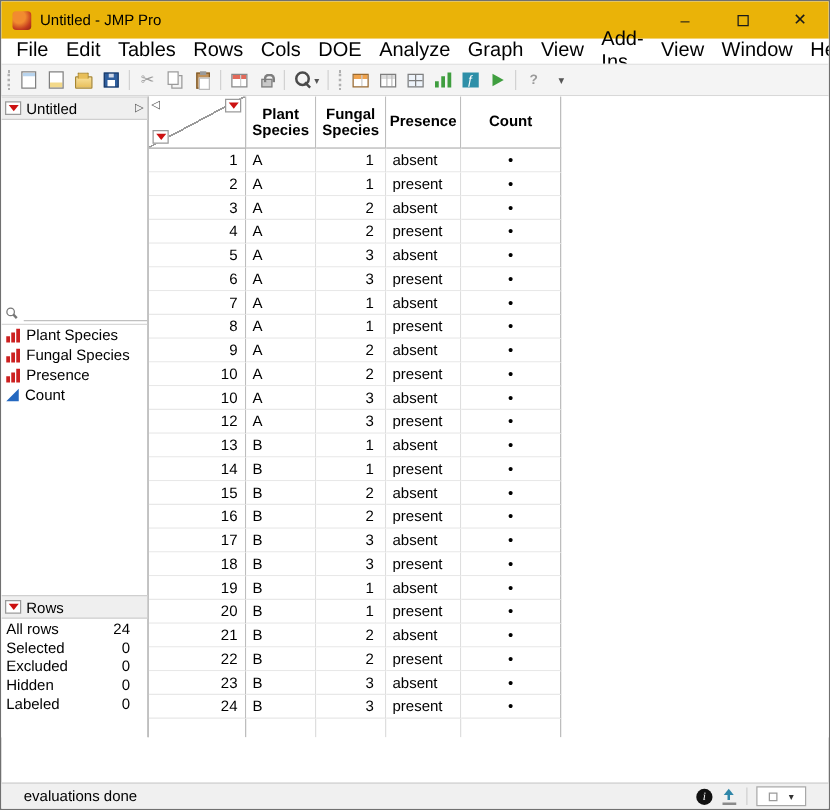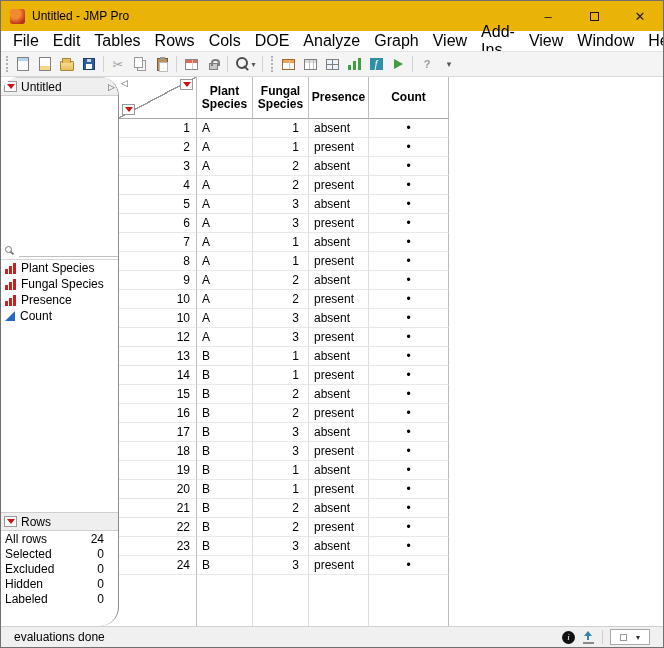--- a/index.html
+++ b/index.html
@@ -59,21 +59,21 @@
   .ic-graph-builder{width:13px;height:12px;background:
     linear-gradient(#3f9e3f,#3f9e3f) 0 100%/3px 5px no-repeat,
     linear-gradient(#3f9e3f,#3f9e3f) 5px 100%/3px 9px no-repeat,
     linear-gradient(#3f9e3f,#3f9e3f) 10px 100%/3px 12px no-repeat;}
   .ic-formula-editor{width:13px;height:12px;background:#2e8fa8;color:#fff;font-size:10px;font-style:italic;}
   .ic-run-script{width:0;height:0;border-left:9px solid #3f9e3f;border-top:5px solid transparent;border-bottom:5px solid transparent;}
   .ic-help{font-size:11px;color:#9a9a9a;font-weight:bold;}
   .ic-overflow{font-size:9px;color:#555;}
   
   .main{flex:1;display:flex;overflow:hidden;background:#fff;}
-  .sidebar{width:118px;flex:none;display:flex;flex-direction:column;border-right:1px solid #8c8c8c;background:#fff;overflow:hidden;border-radius:19px;}
+  .sidebar{width:118px;flex:none;display:flex;flex-direction:column;border-right:1px solid #8c8c8c;background:#fff;overflow:hidden;}
   .phead{height:19px;flex:none;background:#efefef;border-top:1px solid #cfcfcf;border-bottom:1px solid #cfcfcf;
     display:flex;align-items:center;gap:4px;padding:0 3px;font-size:12px;}
   .p-expander{margin-left:auto;font-size:9px;color:#555;}
   .rtri{width:13px;height:11px;background:#fff;border:1px solid #9a9a9a;display:inline-flex;align-items:center;justify-content:center;flex:none;}
   .rtri::after{content:"";border-left:4px solid transparent;border-right:4px solid transparent;border-top:5px solid #cc1111;}
   .untitled-body{height:146px;flex:none;}
   .search-row{height:18px;flex:none;display:flex;align-items:center;gap:4px;padding:0 4px;border-bottom:1px solid #d8d8d8;}
   .mini-zoom{width:10px;height:10px;position:relative;flex:none;}
   .mini-zoom::before{content:"";position:absolute;width:5px;height:5px;border:1px solid #777;border-radius:50%;top:0;left:0;}
   .mini-zoom::after{content:"";position:absolute;width:2px;height:4px;background:#777;left:6px;top:5px;transform:rotate(-45deg);}
@@ -102,21 +102,21 @@
     overflow:hidden;white-space:nowrap;background:#fff;}
   .c-rn{justify-content:flex-end;padding-right:6px;border-right-color:#bdbdbd;}
   .c-plant{padding-left:5px;}
   .c-fungal{justify-content:flex-end;padding-right:9px;}
   .c-presence{padding-left:5px;}
   .c-count{justify-content:center;border-right-color:#bdbdbd;}
   .gfill{flex:1;display:grid;grid-template-columns:78px 56px 56px 60px 80px;width:330px;}
   .gfill div{border-right:1px solid #dedede;}
   .gfill div:nth-child(1),.gfill div:nth-child(5){border-right-color:#bdbdbd;}
   
-  .statusbar{height:21px;flex:none;background:#f0f0f0;border-top:1px solid #cfcfcf;display:flex;align-items:center;padding:0 13px;font-size:12px;}
+  .statusbar{height:21px;flex:none;background:#f0f0f0;border-top:1px solid #cfcfcf;display:flex;align-items:center;padding:0 18px;font-size:12px;margin-top:36px;}
   .status-right{margin-left:auto;display:flex;align-items:center;gap:7px;}
   .info-ic{width:13px;height:13px;border-radius:50%;background:#111;color:#fff;font-size:9px;
     font-family:"Liberation Serif","DejaVu Serif",serif;font-style:italic;display:flex;align-items:center;justify-content:center;}
   .up-ic{position:relative;width:13px;height:13px;background:linear-gradient(#8a8a8a,#8a8a8a) 50% 100%/11px 2px no-repeat;}
   .up-ic::before{content:"";position:absolute;left:2px;top:0;border-left:4px solid transparent;border-right:4px solid transparent;border-bottom:5px solid #2f86a8;}
   .up-ic::after{content:"";position:absolute;left:5px;top:4px;width:2px;height:5px;background:#2f86a8;}
   .ssep{width:1px;height:14px;background:#cfcfcf;}
   .combo{width:40px;height:16px;background:#fff;border:1px solid #a8a8a8;display:flex;align-items:center;justify-content:space-evenly;}
   .combo .sq{width:7px;height:7px;border:1px solid #9a9a9a;background:#fff;}
   .combo .chev{font-size:8px;color:#333;}

